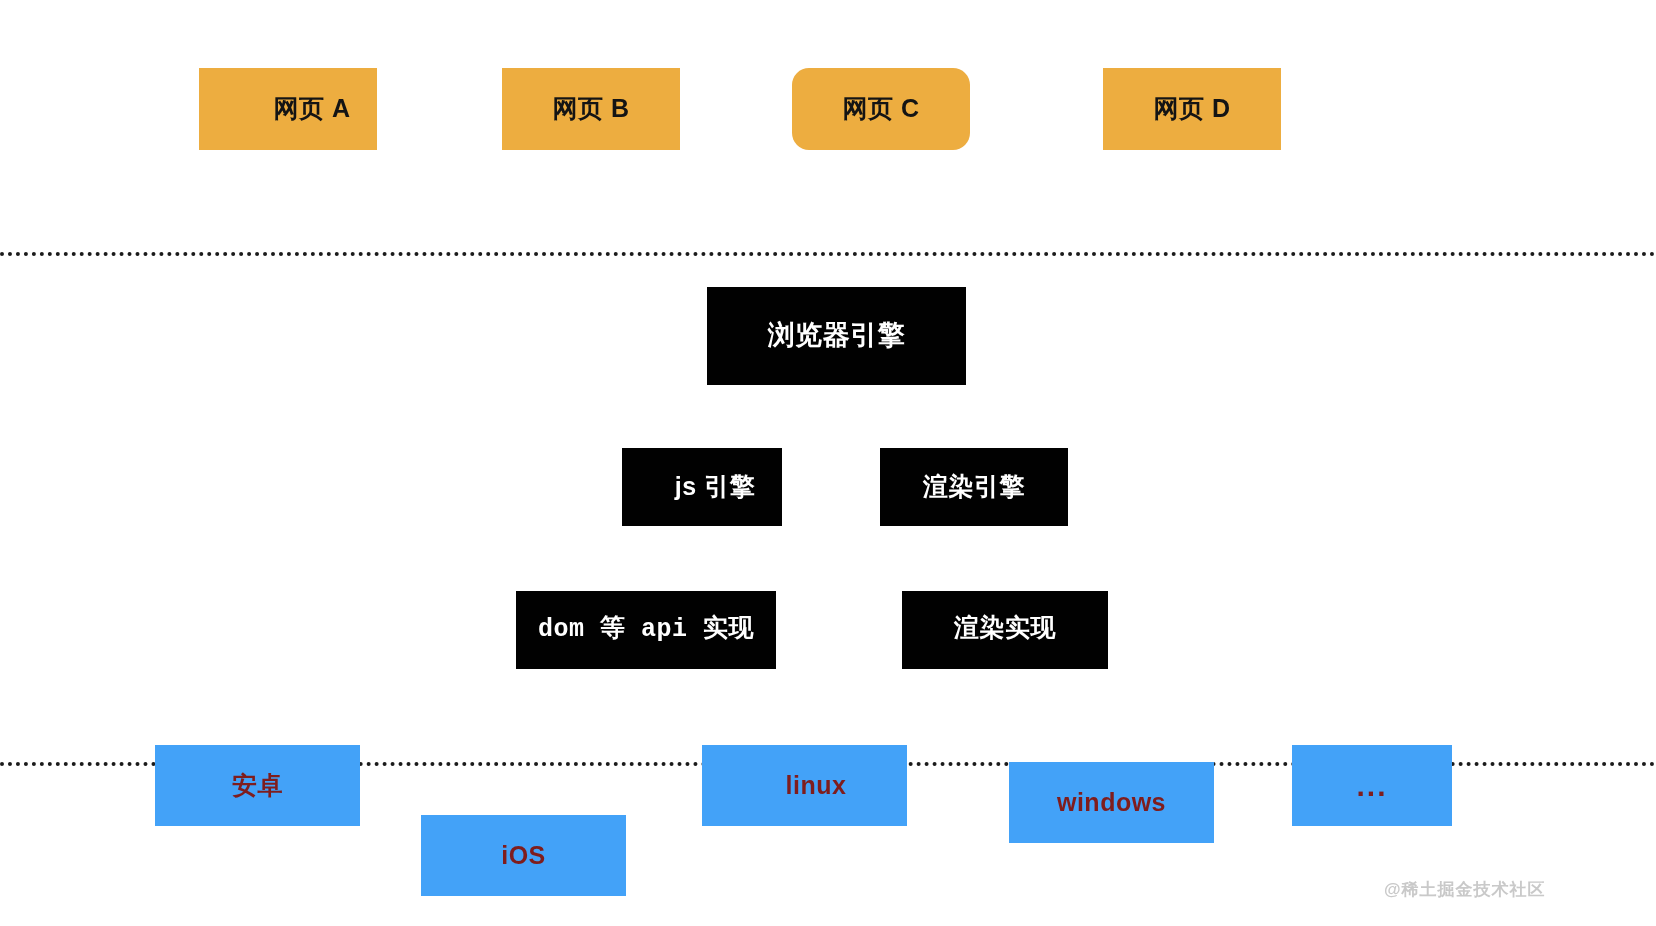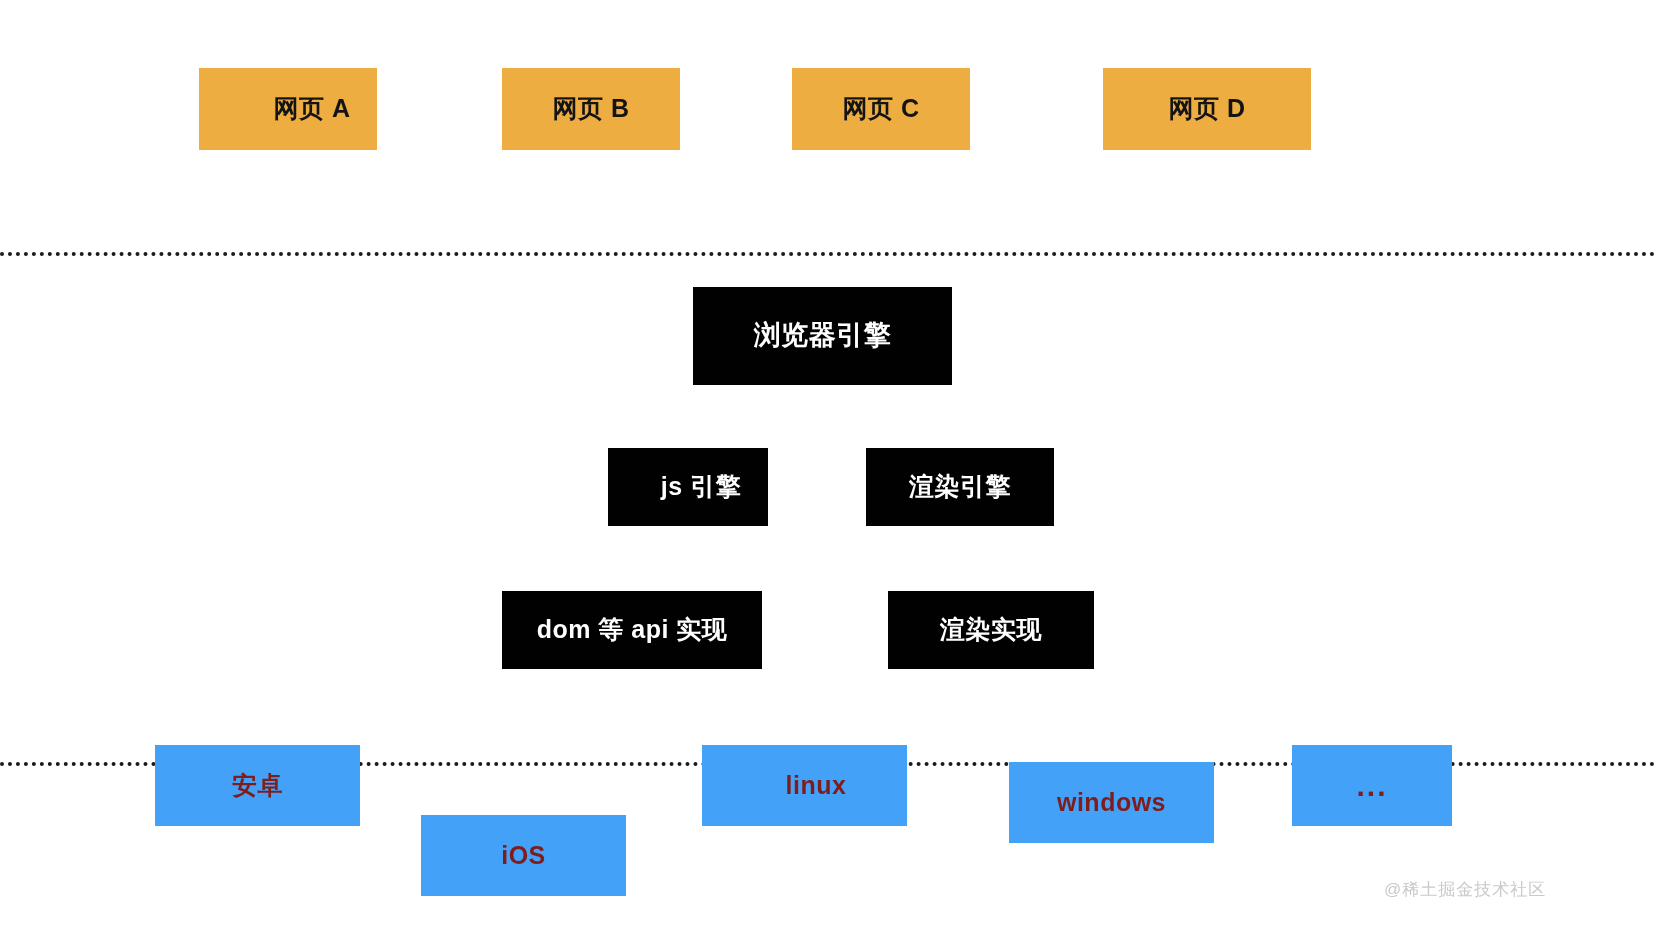--- a/index.html
+++ b/index.html
@@ -39,24 +39,25 @@
     font-weight: 700;
     letter-spacing: 0.5px;
   }
 
   
   .engine-box {
     background: #010101;
     color: #ffffff;
     font-weight: 700;
     letter-spacing: 0.5px;
+    margin-left: 14px;
   }
   .engine-box.lvl1 { font-size: 27px; }
   .engine-box.lvl2 { font-size: 25px; }
-  .engine-box.lvl3 { font-size: 25px; }
+  .engine-box.lvl3 { font-size: 25px; font-family: Liberation Mono, monospace; }
 
   
   .os-box {
     background: #43a2f8;
     color: #7f1d1d;
     font-size: 25px;
     font-weight: 700;
     letter-spacing: 0.5px;
   }
   .os-box.ellipsis {
@@ -72,35 +73,35 @@
     width: 1656px;
     height: 0;
     border-top: 4px dotted #1b1b1b;
   }
 
   
   .watermark {
     position: absolute;
     font-size: 17px;
     color: #c9c9c9;
-    font-weight: 400;
+    font-weight: 700;
     letter-spacing: 1px;
     white-space: nowrap;
   }
 </style>
 </head>
 <body>
 
 <div id="canvas">
 
   <div id="pages-layer">
       <div class="box page-box" style="left: 199px; top: 68px; width: 178px; height: 82px; padding-left: 48px;">网页 A</div>
       <div class="box page-box" style="left: 502px; top: 68px; width: 178px; height: 82px;">网页 B</div>
-      <div class="box page-box" style="left: 792px; top: 68px; width: 178px; height: 82px;">网页 C</div>
-      <div class="box page-box" style="left: 1103px; top: 68px; width: 208px; height: 82px;">网页 D</div>
+      <div class="box page-box" style="left: 792px; top: 68px; width: 178px; height: 82px; border-radius: 17px;">网页 C</div>
+      <div class="box page-box" style="left: 1103px; top: 68px; width: 178px; height: 82px;">网页 D</div>
     </div>
 
   <div id="dividers-layer">
       <div class="divider" style="top: 252px;"></div>
       <div class="divider" style="top: 762px;"></div>
     </div>
 
   <div id="engine-layer">
       <div class="box engine-box lvl1" style="left: 693px; top: 287px; width: 259px; height: 98px;">浏览器引擎</div>
       <div class="box engine-box lvl2" style="left: 608px; top: 448px; width: 160px; height: 78px; padding-left: 26px;">js 引擎</div>

